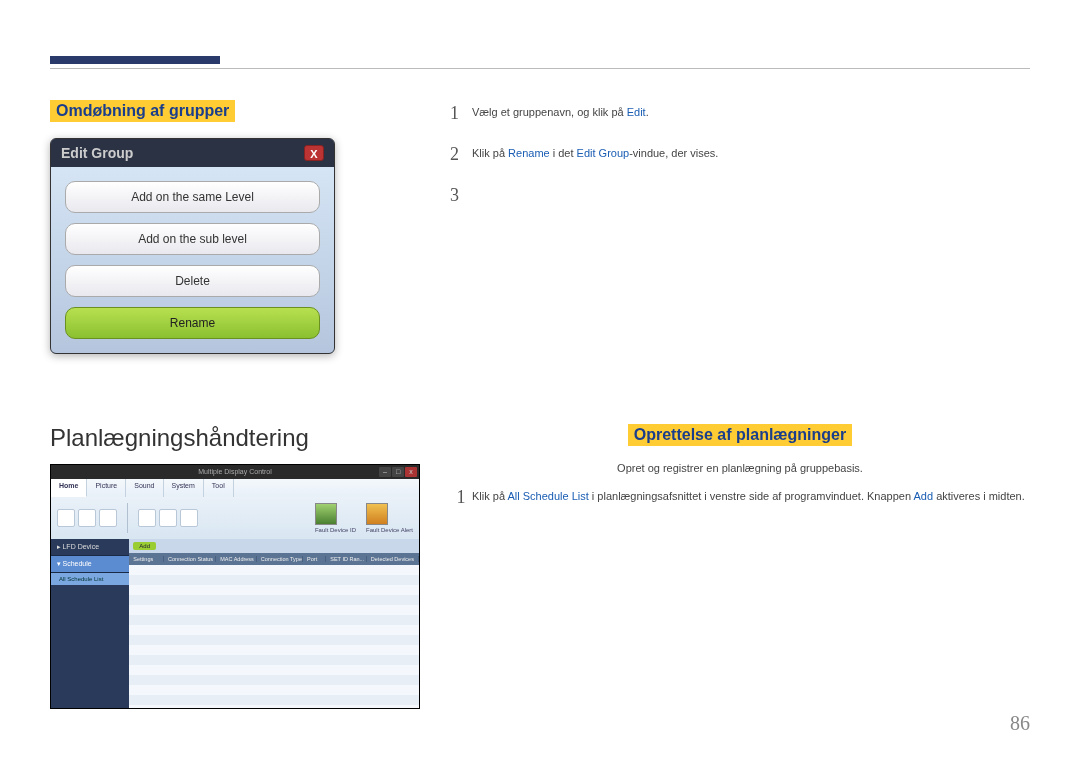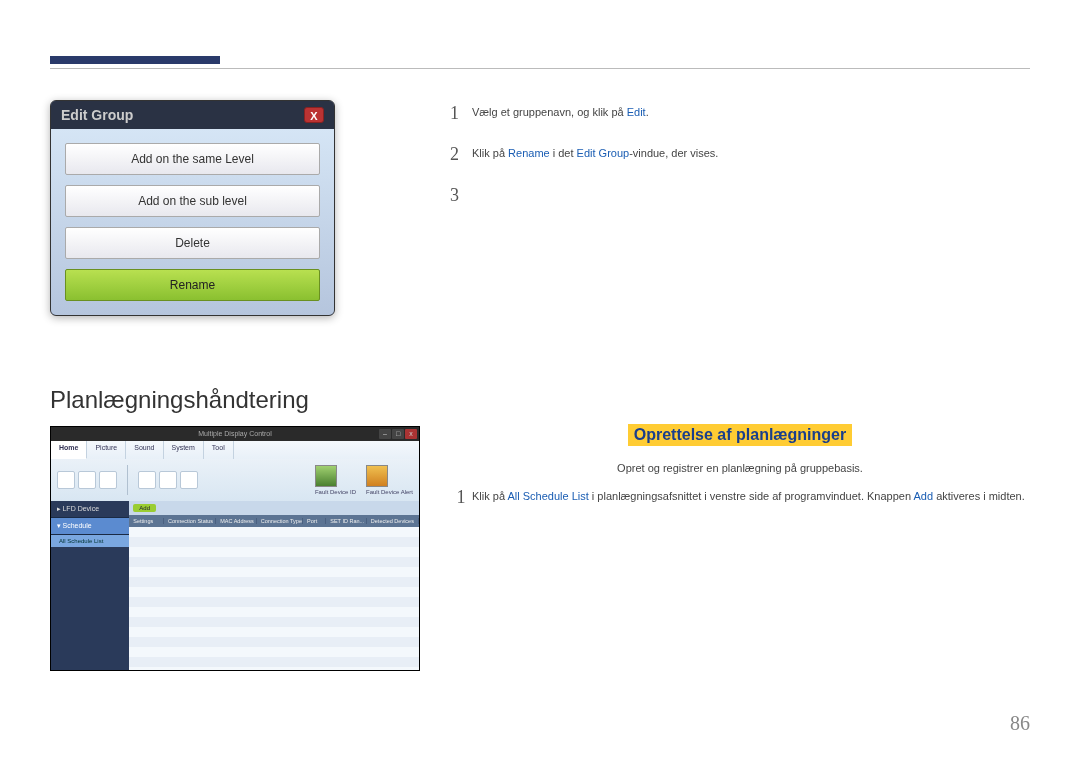--- a/index.html
+++ b/index.html
@@ -112,21 +112,21 @@
     line-height: 16px;
     border: 1px solid #822;
   }
   .edit-group-body {
     background: linear-gradient(#d5e5f5,#b5c5dd);
     padding: 14px;
   }
   .eg-btn {
     background: linear-gradient(#fff,#e8e8ee);
     border: 1px solid #aaa;
-    border-radius: 2px;
+    border-radius: 10px;
     text-align: center;
     padding: 8px 0;
     font-size: 12px;
     margin-bottom: 10px;
     color: #333;
   }
   .eg-btn.green {
     background: linear-gradient(#b8e050,#8ac030);
     border-color: #6a9020;
     color: #222;
@@ -274,20 +274,21 @@
     text-align: center;
   }
 </style>
 </head>
 <body>
 
 <div class="accent-bar"></div>
 <div class="top-border"></div>
 
 <div class="left-col">
+  <div class="sub-heading">Omdøbning af grupper</div>
 
   <div class="edit-group-dialog">
     <div class="edit-group-title">
       <span>Edit Group</span>
       <span class="edit-group-close">X</span>
     </div>
     <div class="edit-group-body">
       <div class="eg-btn">Add on the same Level</div>
       <div class="eg-btn">Add on the sub level</div>
       <div class="eg-btn">Delete</div>

